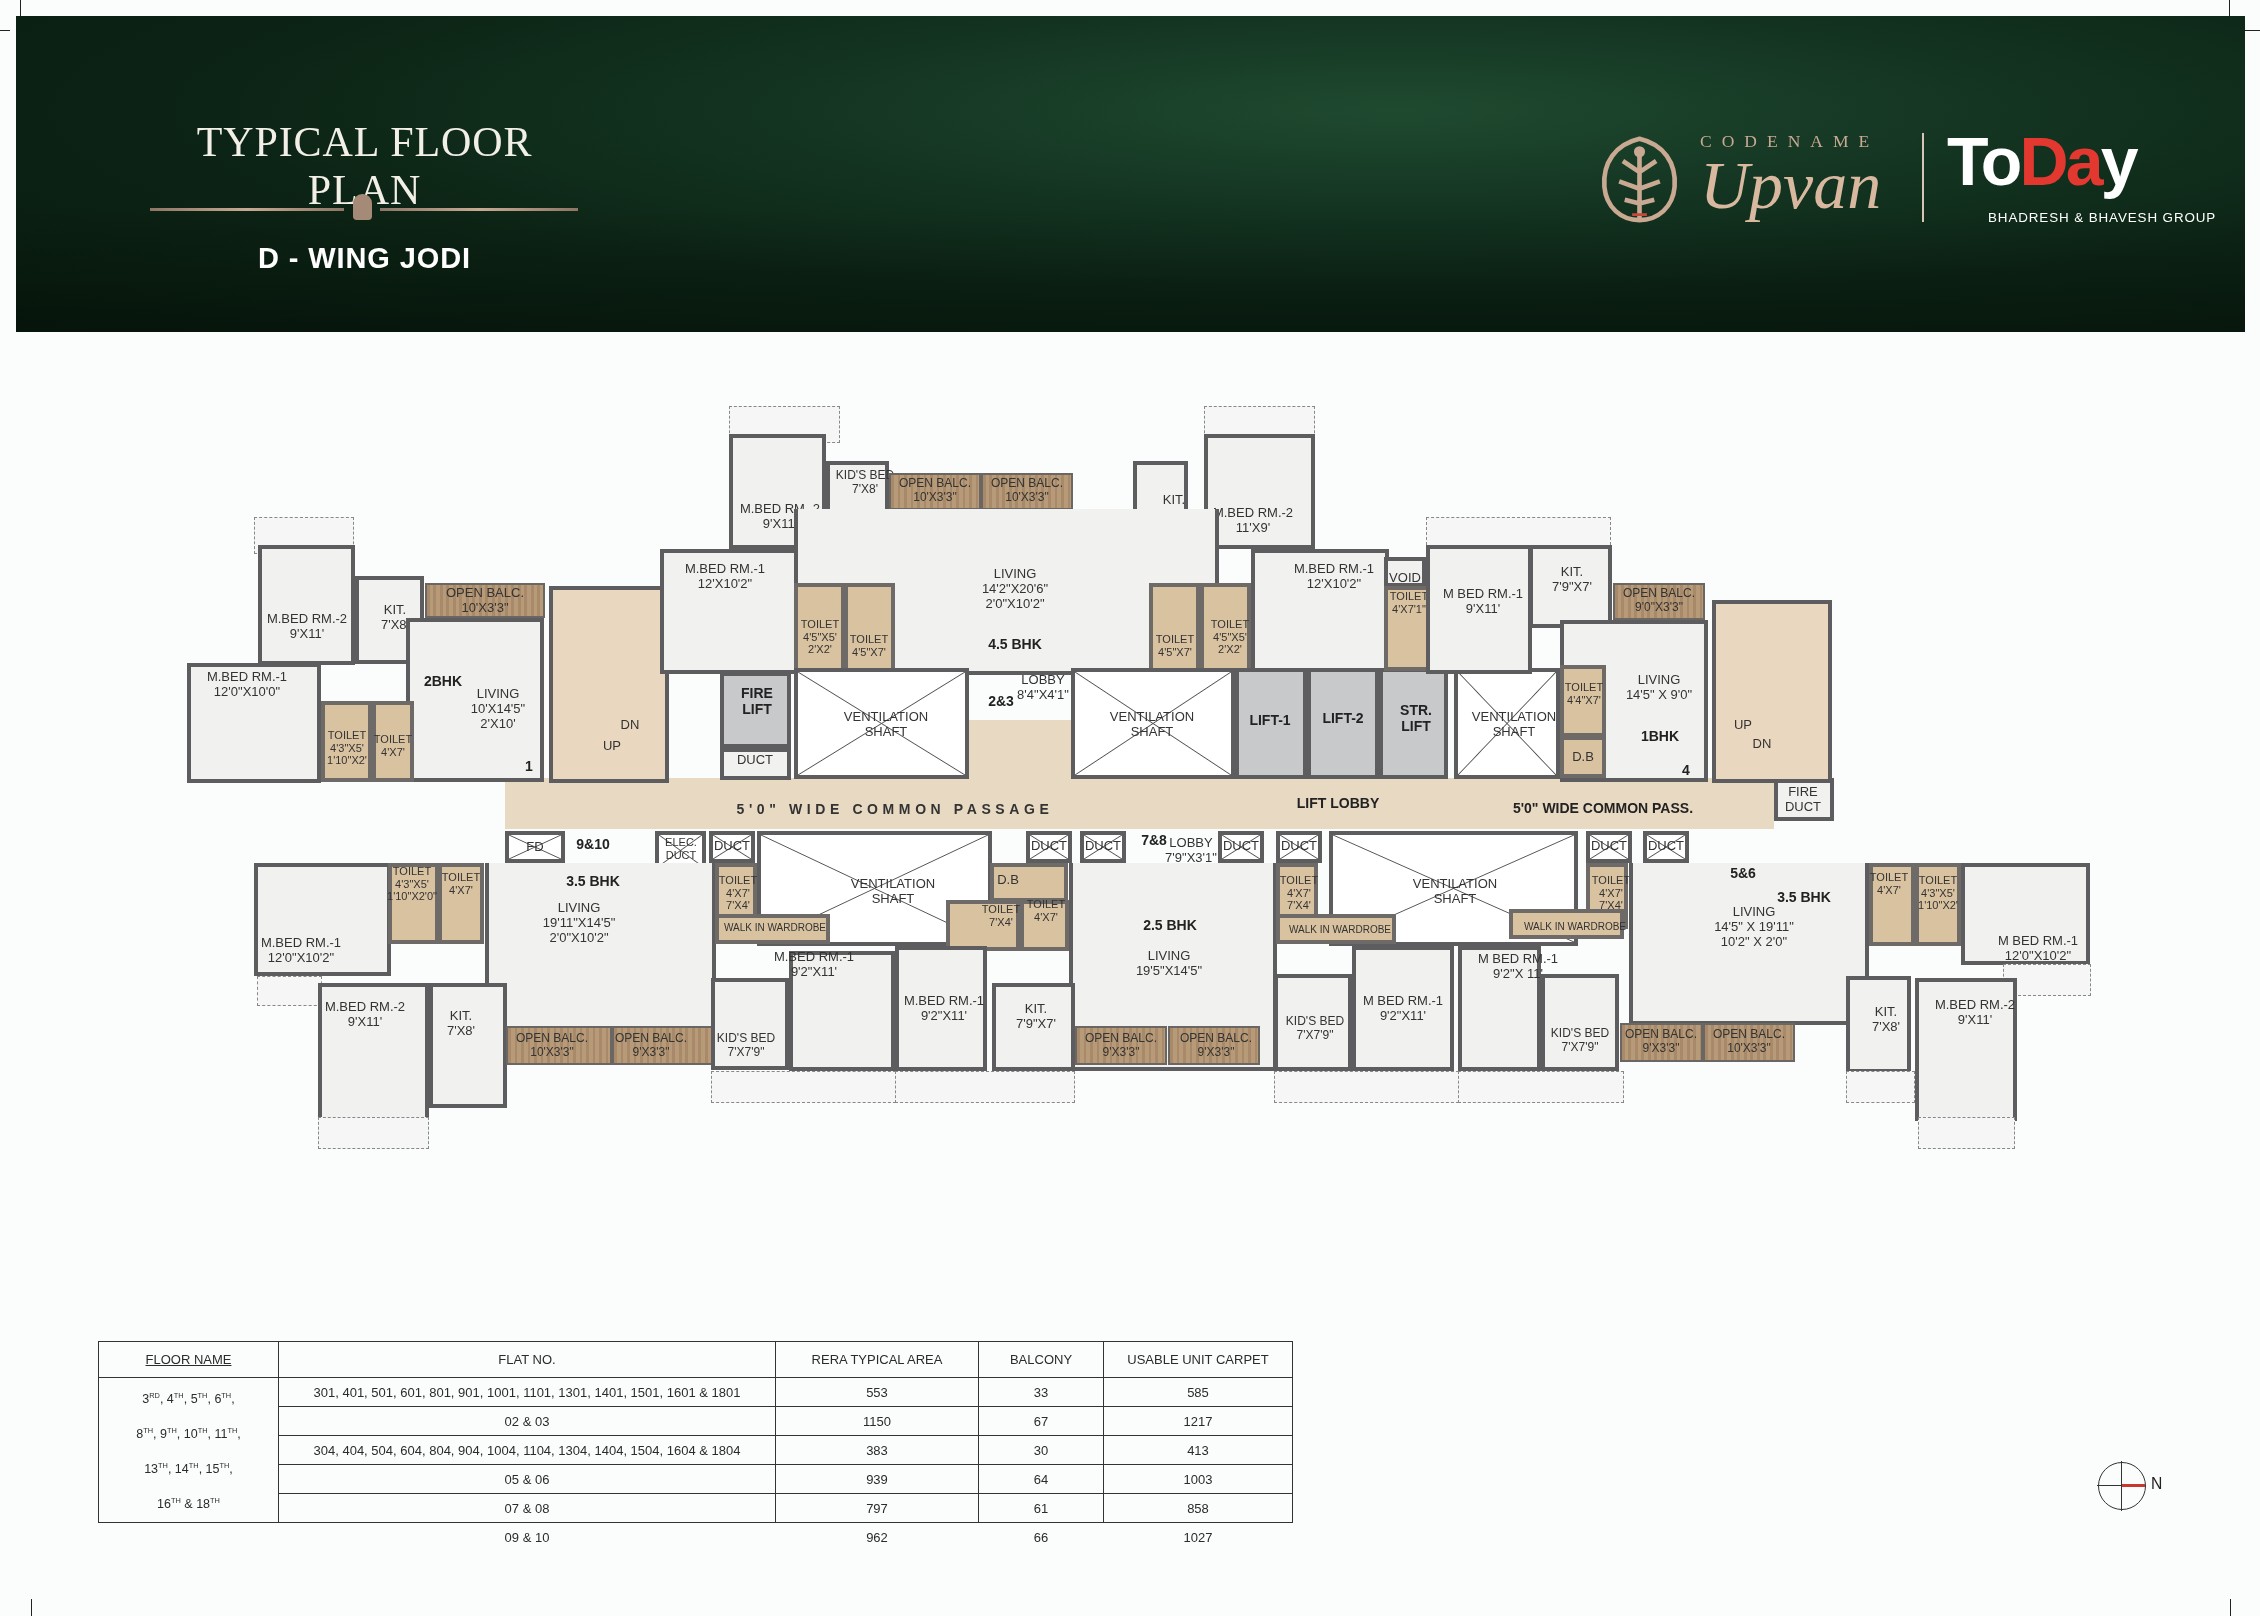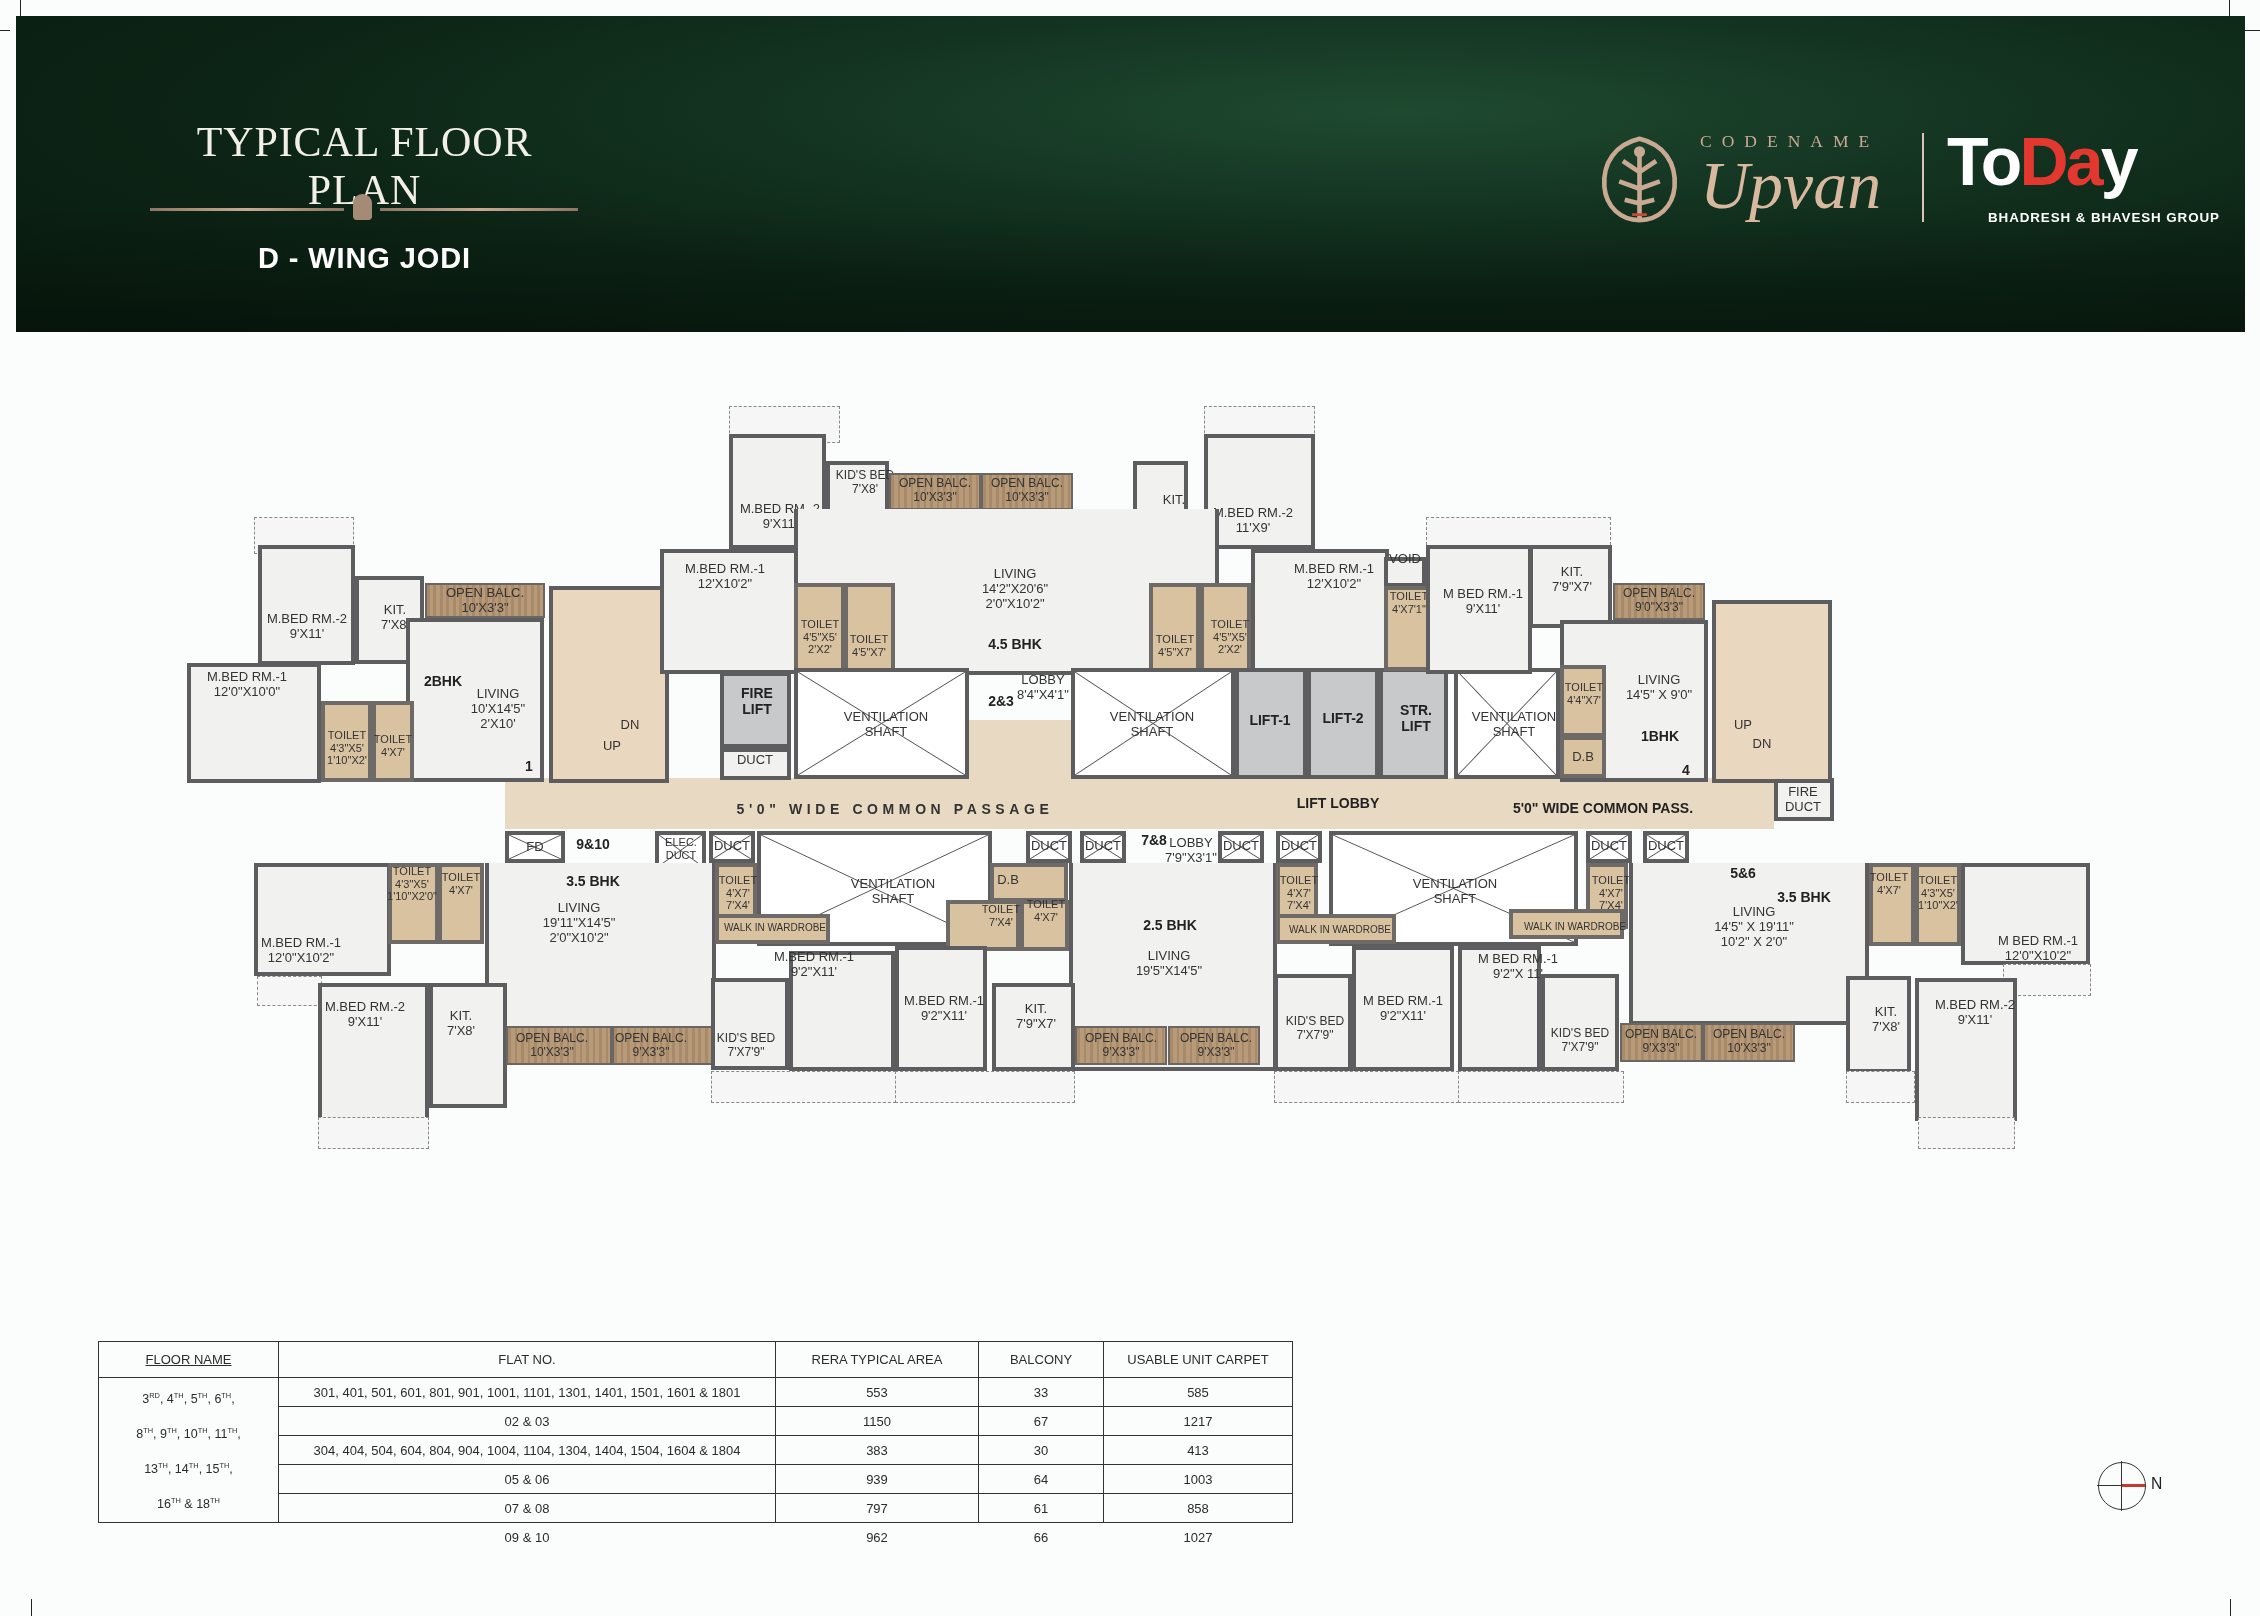--- a/index.html
+++ b/index.html
@@ -11,21 +11,21 @@
   .title{position:absolute;left:143px;top:118px;width:443px;text-align:center;font-family:"Liberation Serif",serif;font-size:42px;letter-spacing:0.9px;color:#f2efe6;z-index:2;}
   .rule{position:absolute;top:208px;height:2.8px;background:linear-gradient(90deg,#8d7666,#c8aa92,#8d7666);z-index:2;}
   .emblem-small{position:absolute;left:353px;top:194px;width:18.5px;height:26px;border-radius:9.2px 9.2px 3.7px 3.7px;background:#a58a78;z-index:2;}
   .subtitle{position:absolute;left:143px;top:242px;width:443px;text-align:center;font-weight:bold;font-size:29px;color:#ffffff;letter-spacing:0.9px;z-index:2;}
   .logo-emblem{position:absolute;left:1597px;top:135px;width:85px;height:89px;z-index:2;}
   .codename{position:absolute;left:1700px;top:131px;font-family:"Liberation Serif",serif;font-size:17.5px;letter-spacing:10px;color:#c9a992;z-index:2;}
   .upvan{position:absolute;left:1700px;top:146px;font-family:"Liberation Serif",serif;font-style:italic;font-size:68px;color:#d8b9a0;z-index:2;}
   .vsep{position:absolute;left:1922px;top:133px;width:1.8px;height:89px;background:#d7c6b8;z-index:2;}
   .today{position:absolute;left:1947px;top:127px;font-weight:bold;font-size:68px;letter-spacing:-2.8px;color:#fff;z-index:2;line-height:1;}
   .today .red{color:#e2382f;}
-  .group{position:absolute;left:1948px;top:210px;font-weight:bold;font-size:13.4px;letter-spacing:0.9px;color:#fff;z-index:2;padding-left:40px;}
+  .group{position:absolute;left:1948px;top:210px;font-weight:normal;font-size:13.4px;letter-spacing:0.9px;color:#fff;z-index:2;padding-left:40px;}
 
   .plan{position:absolute;left:0;top:0;width:2260px;height:1616px;}
   .room{position:absolute;box-sizing:border-box;border:4.6px solid #5d5d5f;background:#f1f1ef;}
   .room.wood{background:#d9c2a0;border-color:#6e6a67;}
   .room.balc{background:repeating-linear-gradient(90deg,#a88a6a 0 2.8px,#b79a78 2.8px 6.5px);border:2.8px solid #6a6663;}
   .room.lift{background:#c8c9cb;}
   .room.shaft{background:#fff;border-color:#5d5d5f;}
   .room.shaft:before{content:"";position:absolute;inset:0;background:
      linear-gradient(to top right, transparent calc(50% - 0.9px), #555 50%, transparent calc(50% + 0.9px)),
      linear-gradient(to top left, transparent calc(50% - 0.9px), #555 50%, transparent calc(50% + 0.9px));}
@@ -186,21 +186,21 @@
   <div class="room lift" style="left:1307px;top:668px;width:72px;height:111px;"></div>
   <div class="lbl b" style="left:1343px;top:718px;">LIFT-2</div>
   <div class="room lift" style="left:1379px;top:668px;width:69px;height:111px;"></div>
   <div class="lbl b" style="left:1416px;top:718px;white-space:pre;">STR.
 LIFT</div>
   <div class="room shaft" style="left:1454px;top:668px;width:106px;height:111px;"></div>
   <div class="lbl" style="left:1514px;top:725px;white-space:pre;">VENTILATION
 SHAFT</div>
 
   <div class="room" style="left:1384px;top:557px;width:42px;height:29.5px;"></div>
-  <div class="lbl" style="left:1405px;top:559px;">VOID</div>
+  <div class="lbl" style="left:1405px;top:578px;">VOID</div>
   <div class="room wood" style="left:1384px;top:586px;width:46px;height:85px;"></div>
   <div class="lbl" style="left:1409px;top:603px;white-space:pre;font-size:11px;">TOILET
 4'X7'1"</div>
   <div class="room ghost" style="left:1426px;top:517px;width:185px;height:33px;"></div>
   <div class="room" style="left:1426px;top:545px;width:106px;height:129px;"></div>
   <div class="lbl" style="left:1483px;top:602px;white-space:pre;">M BED RM.-1
 9'X11'</div>
   <div class="room" style="left:1529px;top:545px;width:83px;height:83px;"></div>
   <div class="lbl" style="left:1572px;top:580px;white-space:pre;">KIT.
 7'9"X7'</div>

